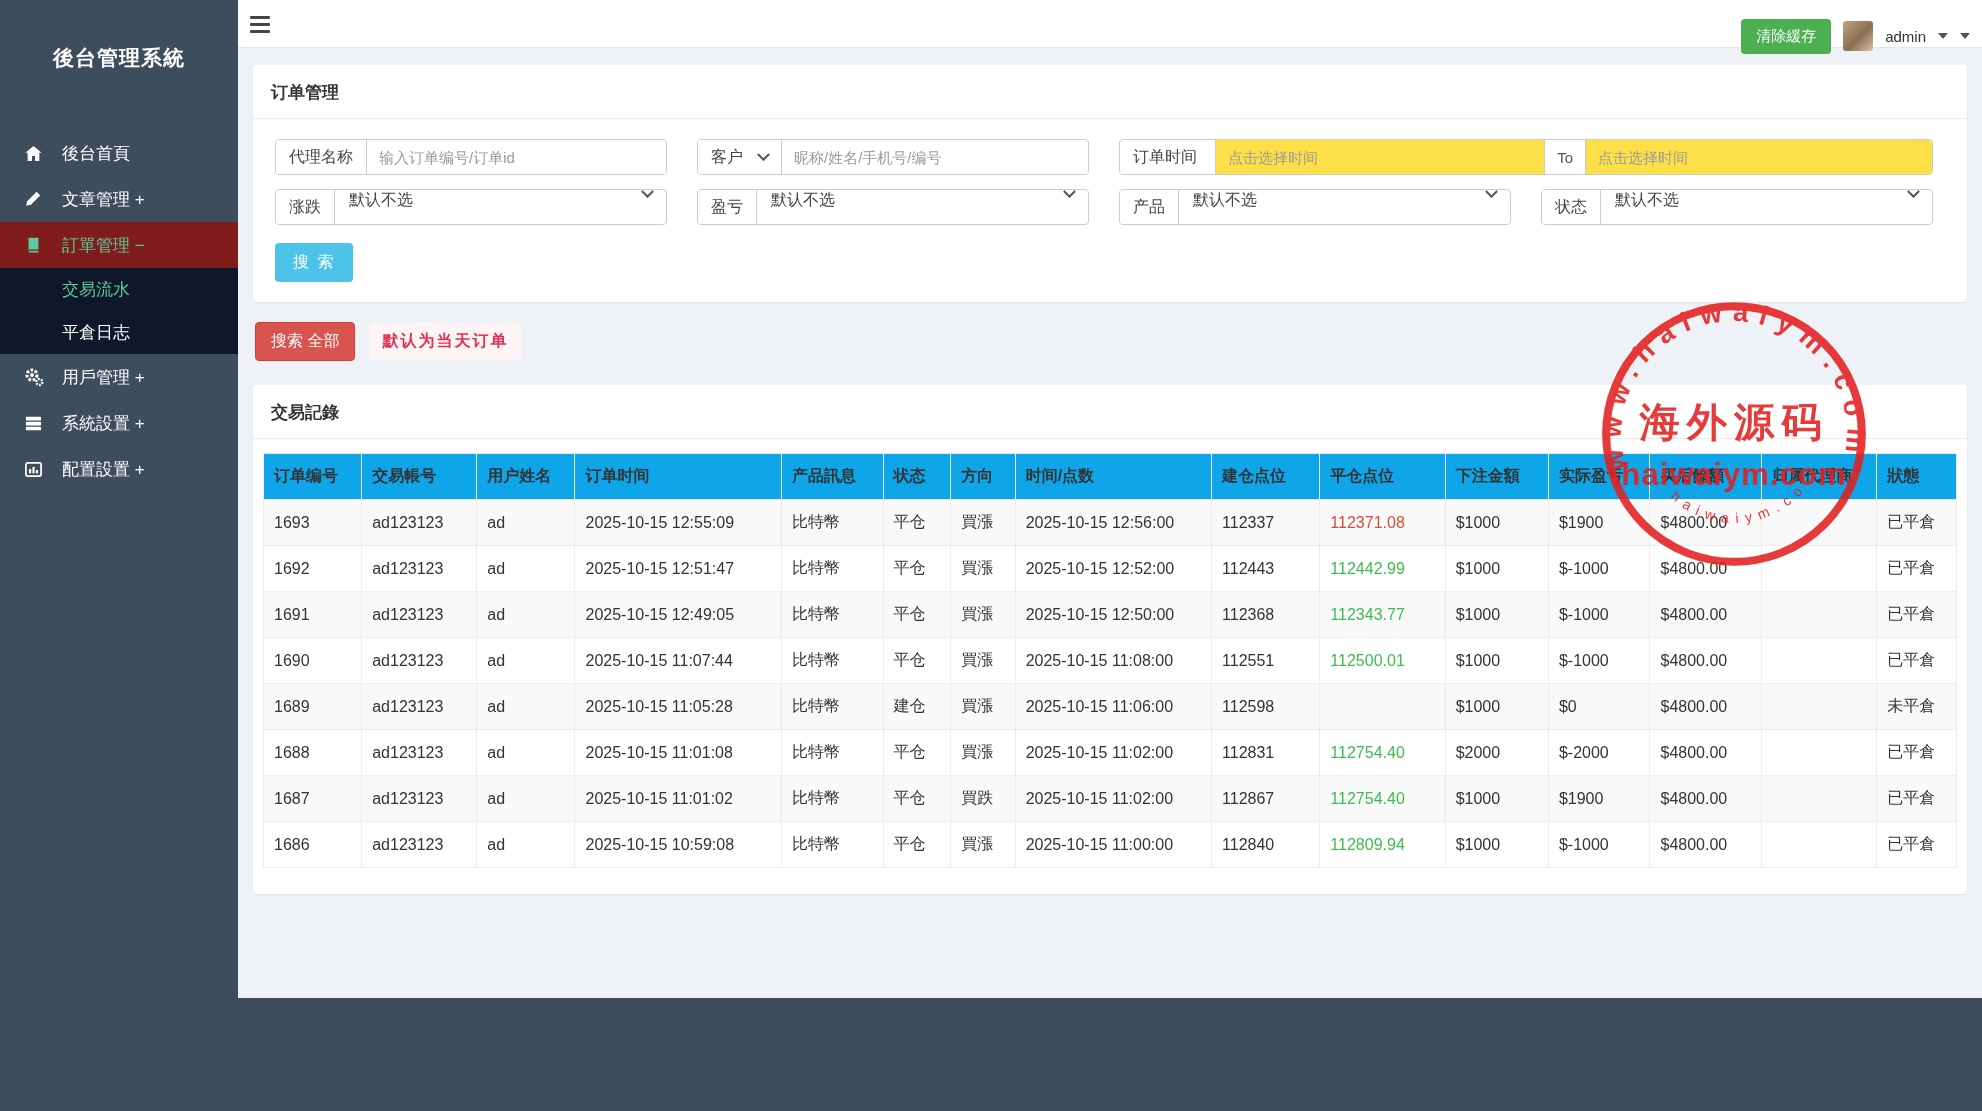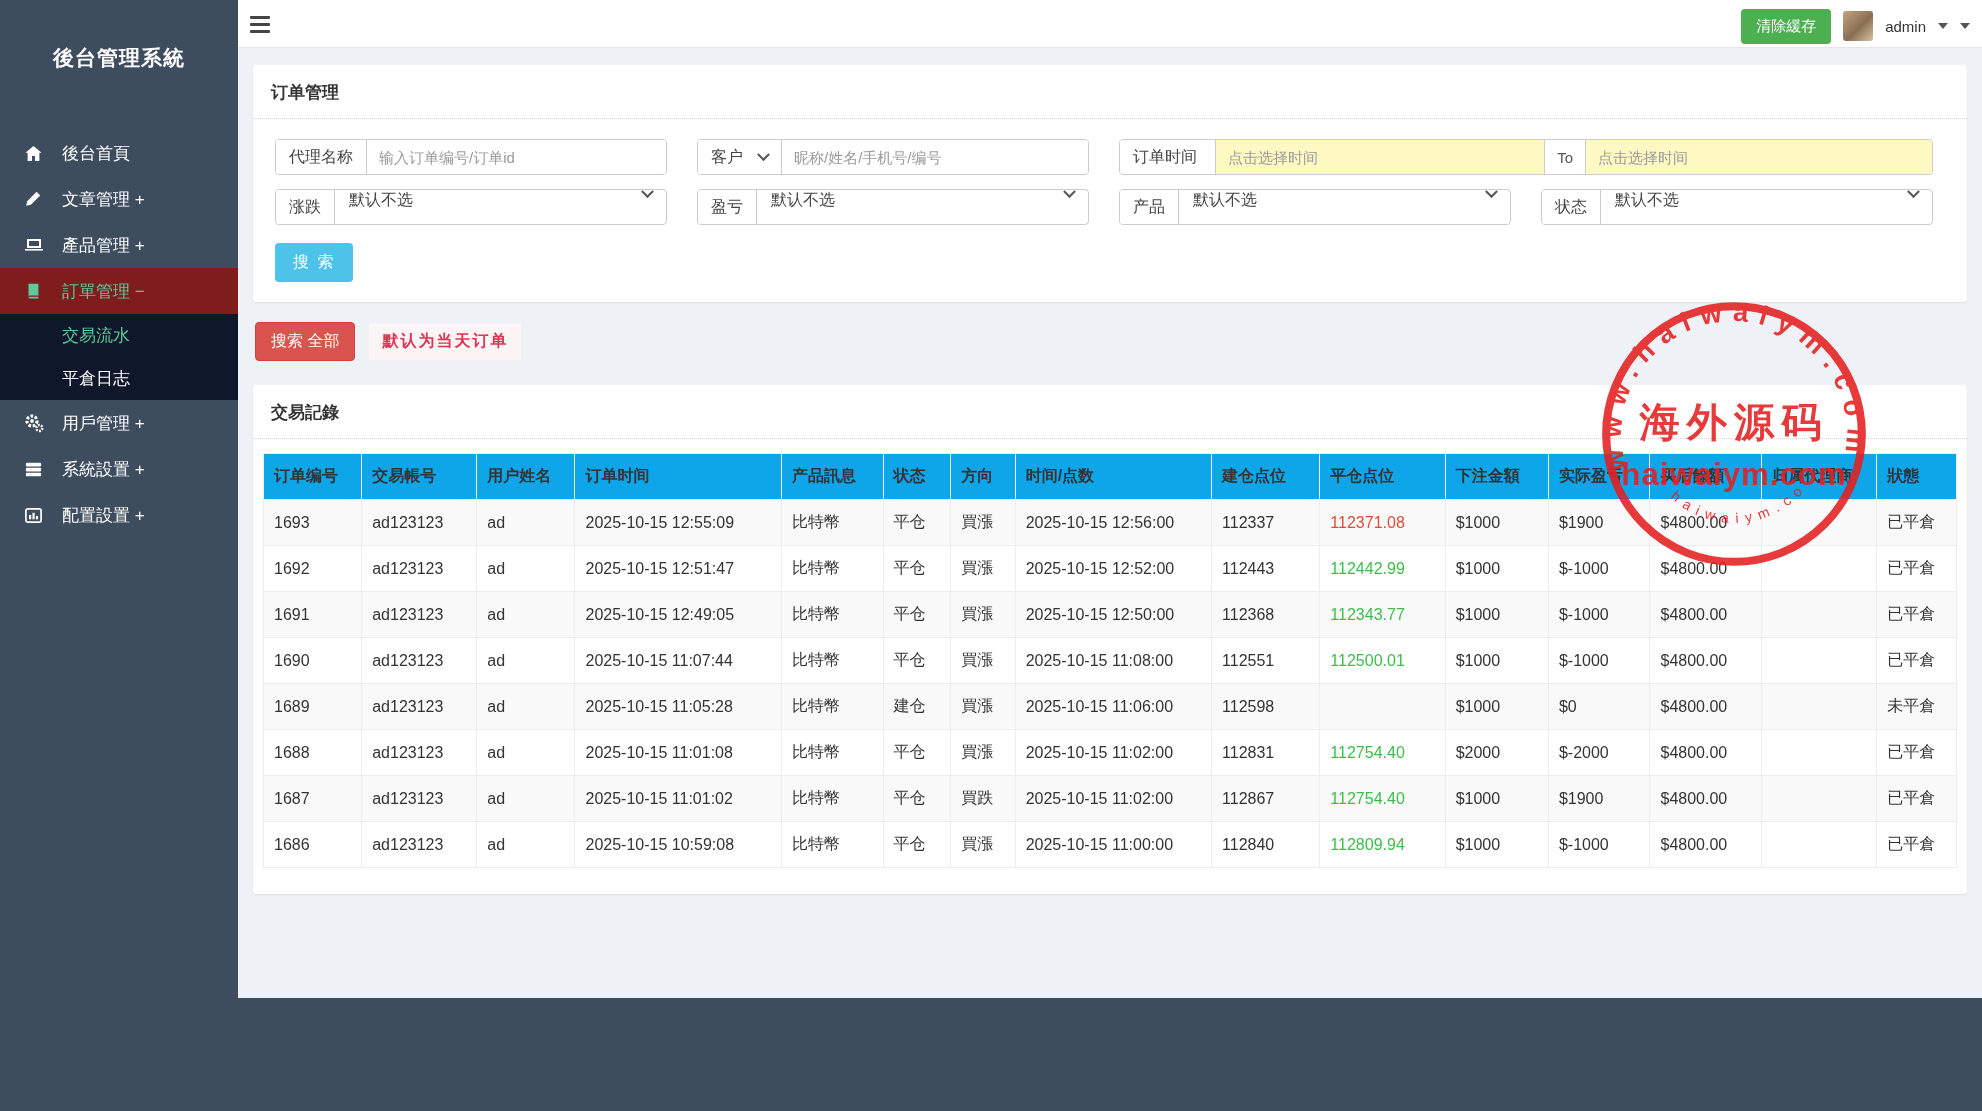--- a/index.html
+++ b/index.html
@@ -19,38 +19,38 @@
   .menu-item .mi-icon { width:24px; margin-right:14px; display:flex; align-items:center; color:#fff; }
   .menu-item.active { background:#7f1d1d; color:#5dc99c; }
   .menu-item.active .mi-icon { color:#5dc99c; }
   .submenu { background:#0f172a;font-family:Liberation Serif, serif; }
   .submenu-item { height:43px; display:flex; align-items:center; padding-left:62px; color:#fff; font-size:17px; cursor:pointer; }
   .submenu-item.active { color:#5dc99c; }
   
   .topbar { position:absolute; left:238px; top:0; right:0; height:48px; background:#fff; border-bottom:1px solid #e4e7ea; z-index:6; }
   .hamburger { position:absolute; left:12px; top:12px; width:26px; height:24px; display:flex; flex-direction:column; justify-content:center; gap:4px; cursor:pointer; background:none; border:none; }
   .hamburger span { display:block; width:20px; height:3px; background:#454545; border-radius:1px; }
-  .topbar-right { position:absolute; right:12px; top:2px; height:48px; display:flex; align-items:center; gap:12px; }
+  .topbar-right { position:absolute; right:12px; top:12px; height:48px; display:flex; align-items:center; gap:12px; }
   .btn-clear { background:#4caf50; color:#fff; border:none; border-radius:4px; font-size:15px; padding:8px 15px; cursor:pointer; font-family:inherit; }
   .avatar { width:30px; height:30px; border-radius:3px; background:linear-gradient(135deg,#c4a482 0%,#8a6f52 55%,#d6c3a0 100%); }
   .username { font-size:15px; color:#333; }
   .tri-down { width:0; height:0; border-left:5px solid transparent; border-right:5px solid transparent; border-top:6px solid #555; }
   
   .content { position:absolute; left:238px; top:48px; width:1744px; height:950px; background:#eef1f6; padding:17px 15px; overflow:hidden; }
   .card { background:#fff; border-radius:4px; box-shadow:0 1px 2px rgba(0,0,0,.07); }
   .card-header { padding:16px 18px 14px; font-size:17px; font-weight:bold; color:#333; border-bottom:1px dotted #d8d8d8; }
   .card1-body { padding:20px 22px 20px; }
   .form-row { display:flex; gap:30px; margin-bottom:14px; }
   .input-group { display:flex; height:36px; border:1px solid #ccc; border-radius:4px; background:#fff; overflow:hidden; align-items:stretch; }
   .w-norm { width:392px; }
   .w-date { width:814px; }
   .ig-addon { display:flex; align-items:center; padding:0 13px; font-size:16px; color:#444; background:#fff; border-right:1px solid #ccc; white-space:nowrap; }
   .ig-input { flex:1; border:none; outline:none; padding:0 12px; font-size:15px; color:#555; background:#fff; font-family:inherit; min-width:0; }
   .ig-input::placeholder { color:#9a9a9a; }
-  .ig-input.date { background:#fef9c3; }
+  .ig-input.date { background:#fde047; }
   .ig-select { flex:1; display:flex; justify-content:space-between; padding:0 14px; font-size:16px; color:#444; cursor:pointer; }
   .ig-addon.sel { cursor:pointer; gap:16px; }
   .chev { width:9px; height:9px; border-right:2px solid #555; border-bottom:2px solid #555; transform:rotate(45deg) translate(-2px,-2px); flex:0 0 auto; }
   .to-addon { display:flex; align-items:center; padding:0 12px; font-size:15px; color:#555; border-left:1px solid #ccc; border-right:1px solid #ccc; background:#fff; }
   .btn-search { margin-top:4px; background:#4dc3e9; color:#fff; border:none; border-radius:4px; font-size:16px; padding:9px 18px; cursor:pointer; font-family:inherit; letter-spacing:2px; }
   
   .actions-row { display:flex; align-items:center; margin:20px 2px 24px; }
   .btn-search-all { background:#d9534f; border:1px solid #d43f3a; color:#fff; border-radius:4px; font-size:16px; padding:8px 15px; cursor:pointer; font-family:inherit; }
   .note-pill { margin-left:14px; background:#fdf4f6; color:#dd3453; font-weight:bold; font-size:16px; padding:8px 13px; border-radius:3px; letter-spacing:2px; }
   
@@ -82,29 +82,20 @@
 
     <div class="menu-item">
       <span class="mi-icon">
         <svg width="18" height="18" viewBox="0 0 20 20" fill="currentColor">
             <path d="M14 2 l4 4 L7.6 16.4 2.4 17.6 3.6 12.4 Z"></path>
           </svg>
       </span>
       <span>文章管理 +</span>
     </div>
 
-    <div class="menu-item">
-      <span class="mi-icon">
-        <svg width="20" height="20" viewBox="0 0 20 20" fill="currentColor">
-            <path fill-rule="evenodd" d="M3 4 h14 v9 H3 Z M5 6 v5 h10 V6 Z"></path>
-            <path d="M1 14 h18 v1.6 H1 Z"></path>
-          </svg>
-      </span>
-      <span>產品管理 +</span>
-    </div>
 
     <div class="menu-item active">
       <span class="mi-icon">
         <svg width="18" height="18" viewBox="0 0 20 20" fill="currentColor">
             <path d="M5 2 h11 v13 H6.6 A1.6 1.6 0 0 0 5 16.6 Z"></path>
             <path d="M5 16.6 A1.6 1.6 0 0 0 6.6 18.2 H16 v-1.7 H6.6 Z"></path>
           </svg>
       </span>
       <span>訂單管理 −</span>
     </div>

